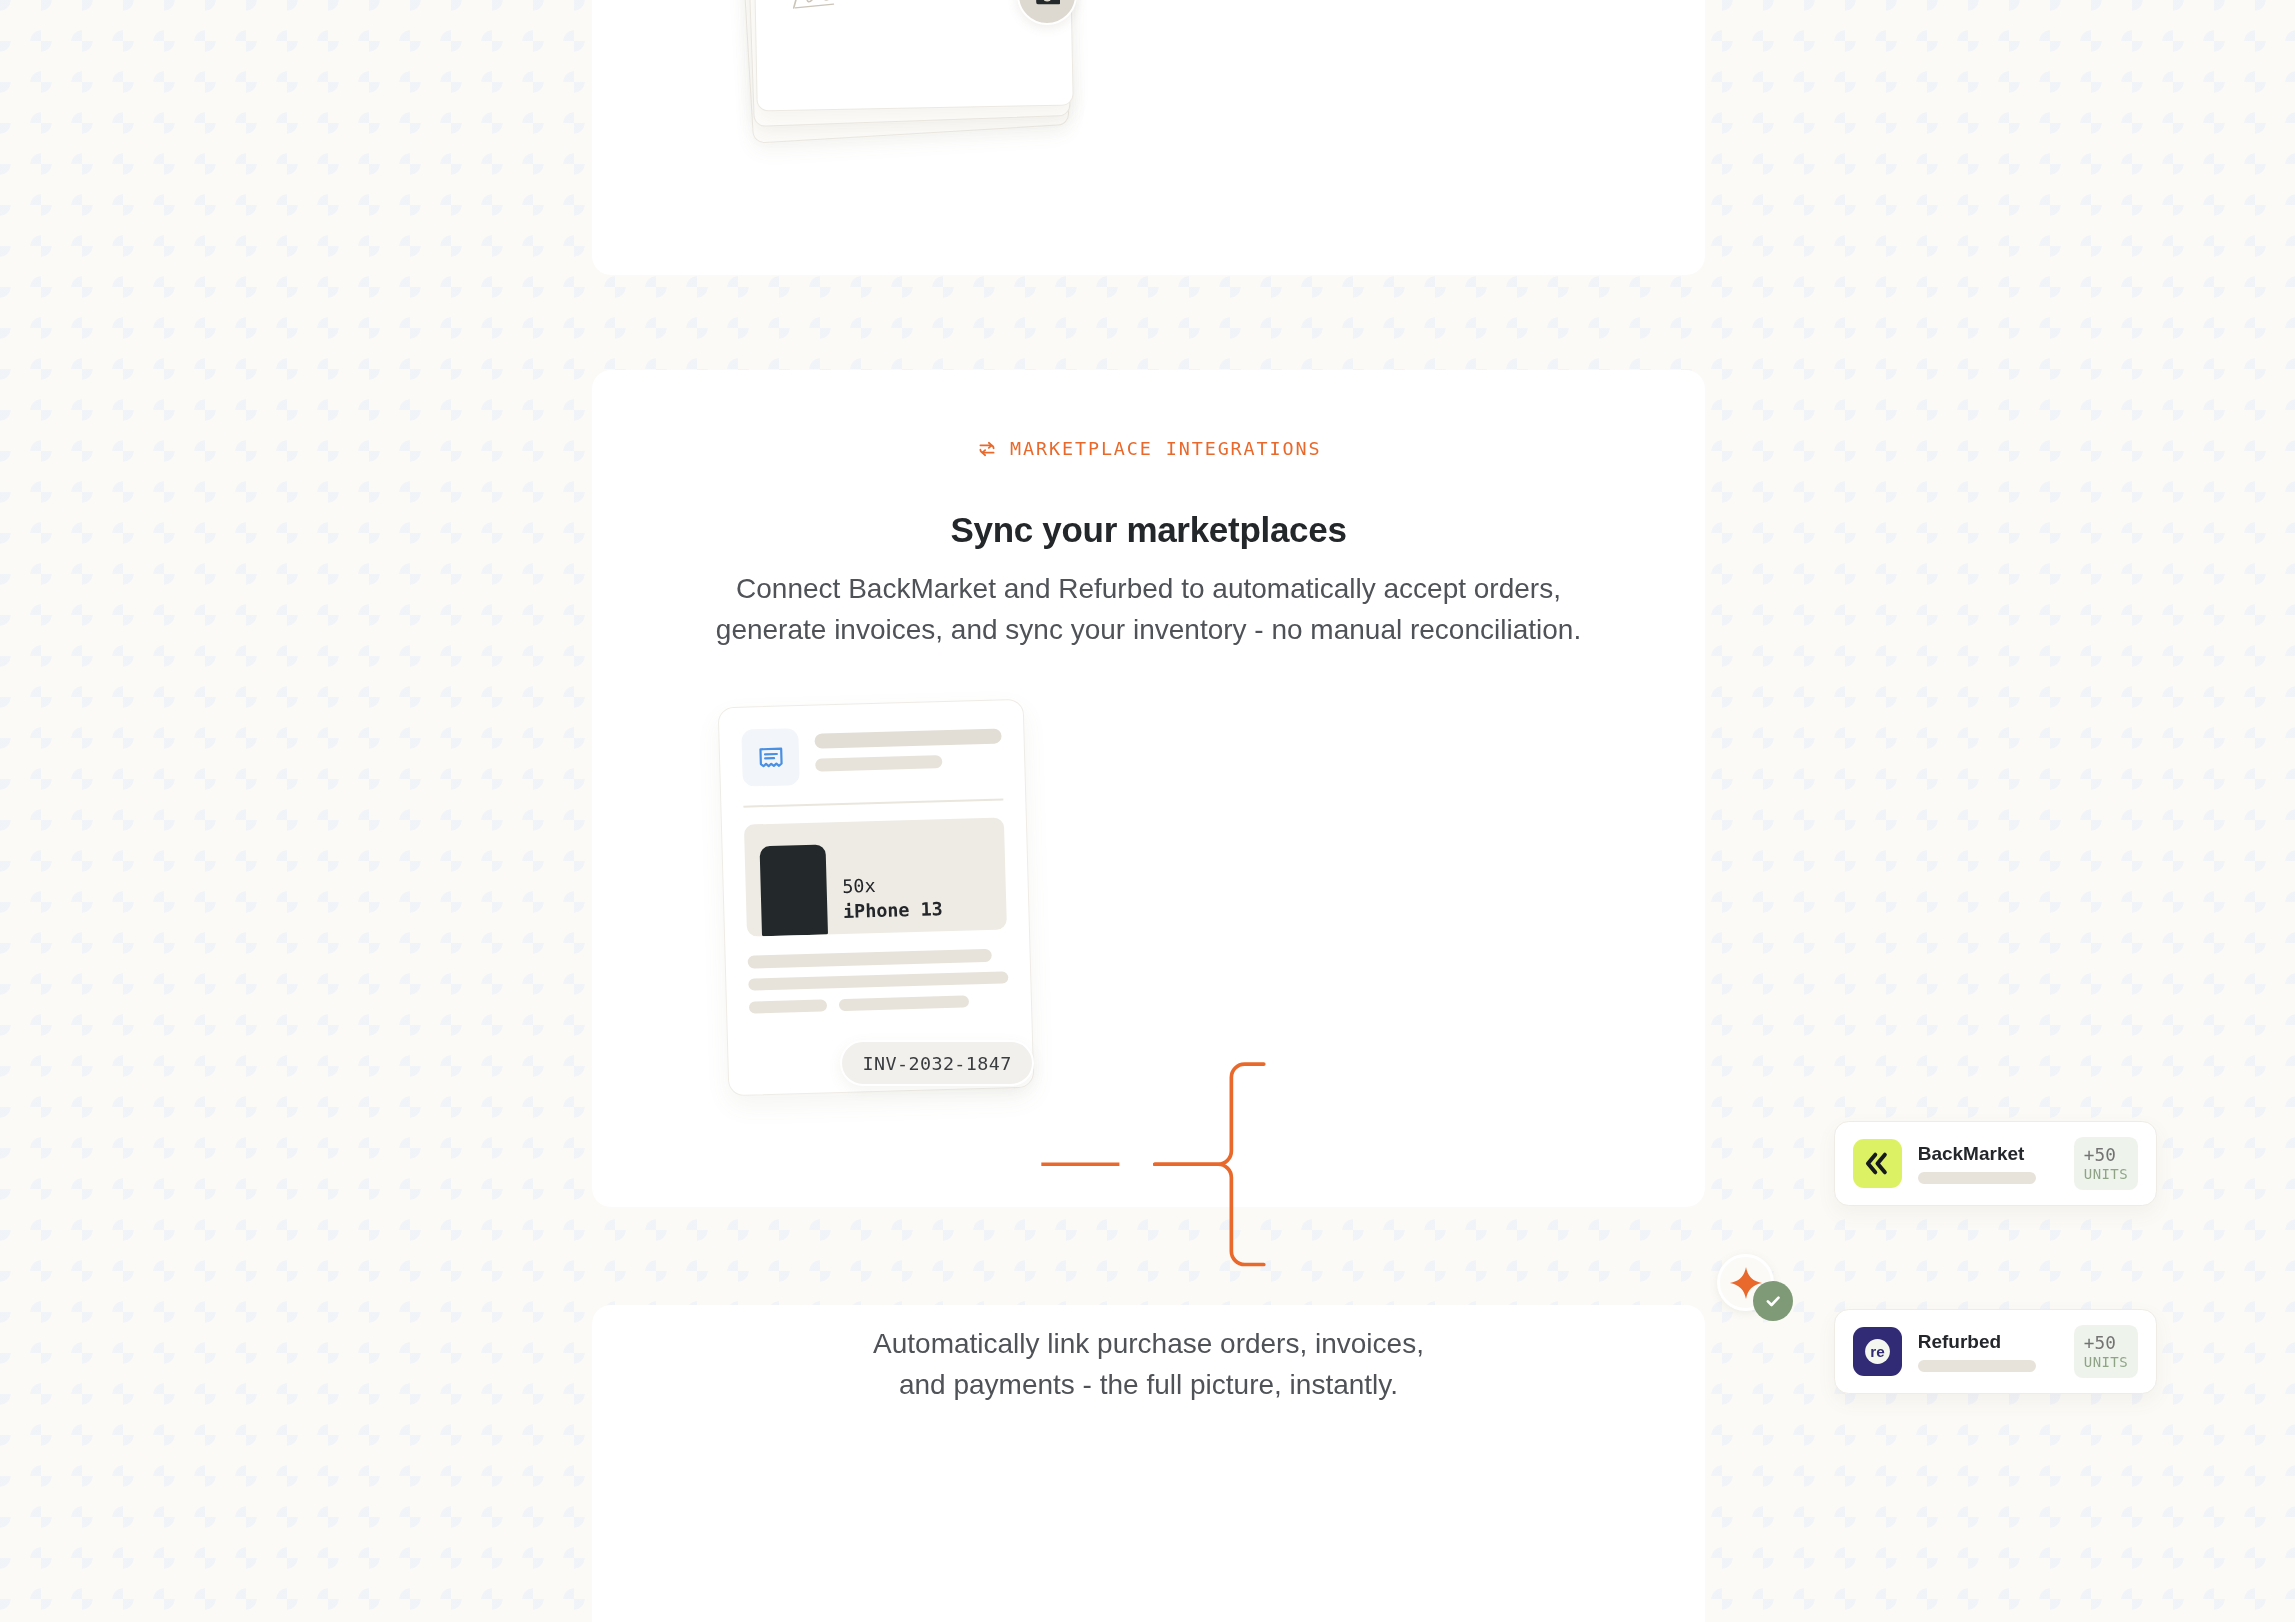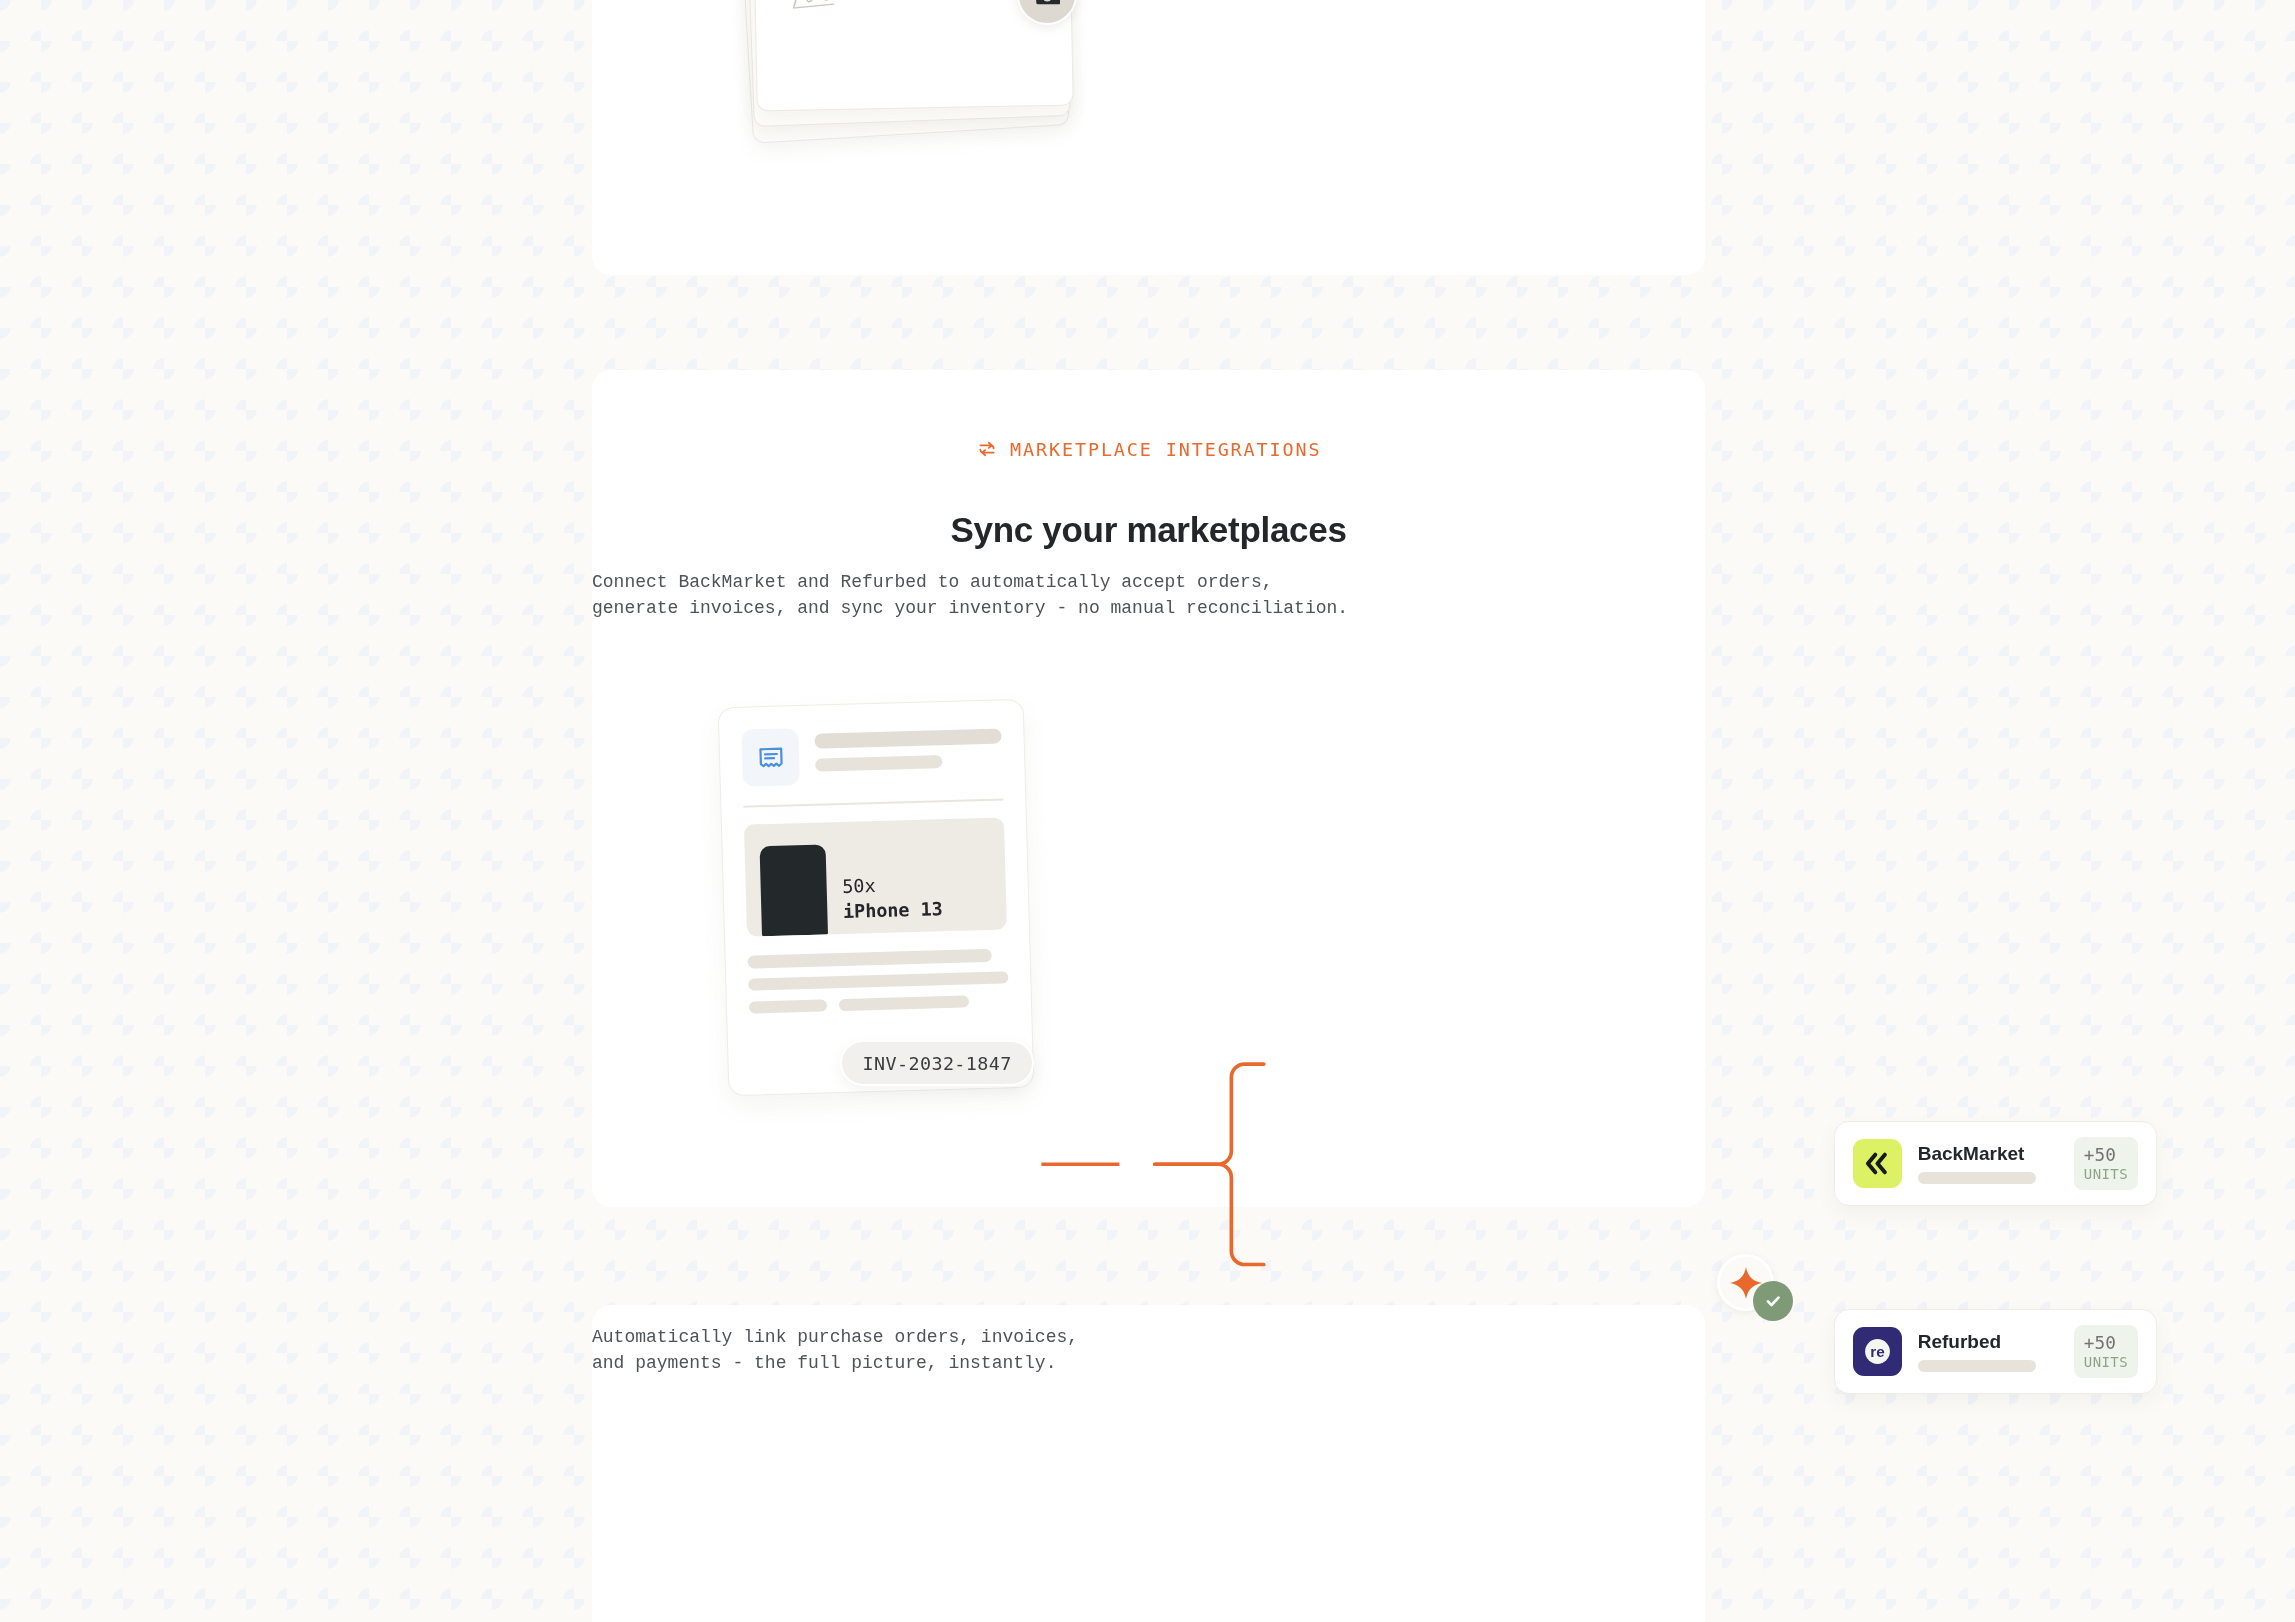--- a/index.html
+++ b/index.html
@@ -92,21 +92,20 @@
   }
 
   
   #card-marketplace {
     top: 370px;
     height: 837px;
   }
 
   .eyebrow {
     display: flex;
-    align-items: center;
     justify-content: center;
     gap: 12.5px;
     margin-top: 68px;
   }
   .eyebrow-text {
     font-family: "DejaVu Sans Mono", monospace;
     font-size: 18.4px;
     letter-spacing: 1.9px;
     color: #e8692b;
     text-transform: uppercase;
@@ -114,26 +113,25 @@
 
   .section-title {
     text-align: center;
     font-size: 35px;
     font-weight: 600;
     color: #24272a;
     letter-spacing: -0.3px;
     margin-top: 50px;
   }
   .section-sub {
-    text-align: left;
-    font-size: 18px;
+    text-align: center;
+    font-size: 28px;
     line-height: 1.45;
     color: #4f5358;
     margin-top: 19px;
-    font-family: Liberation Mono, monospace;
   }
 
   
   .diagram {
     position: absolute;
     left: 0;
     top: 321px;
     width: 100%;
     height: 457px;
   }

